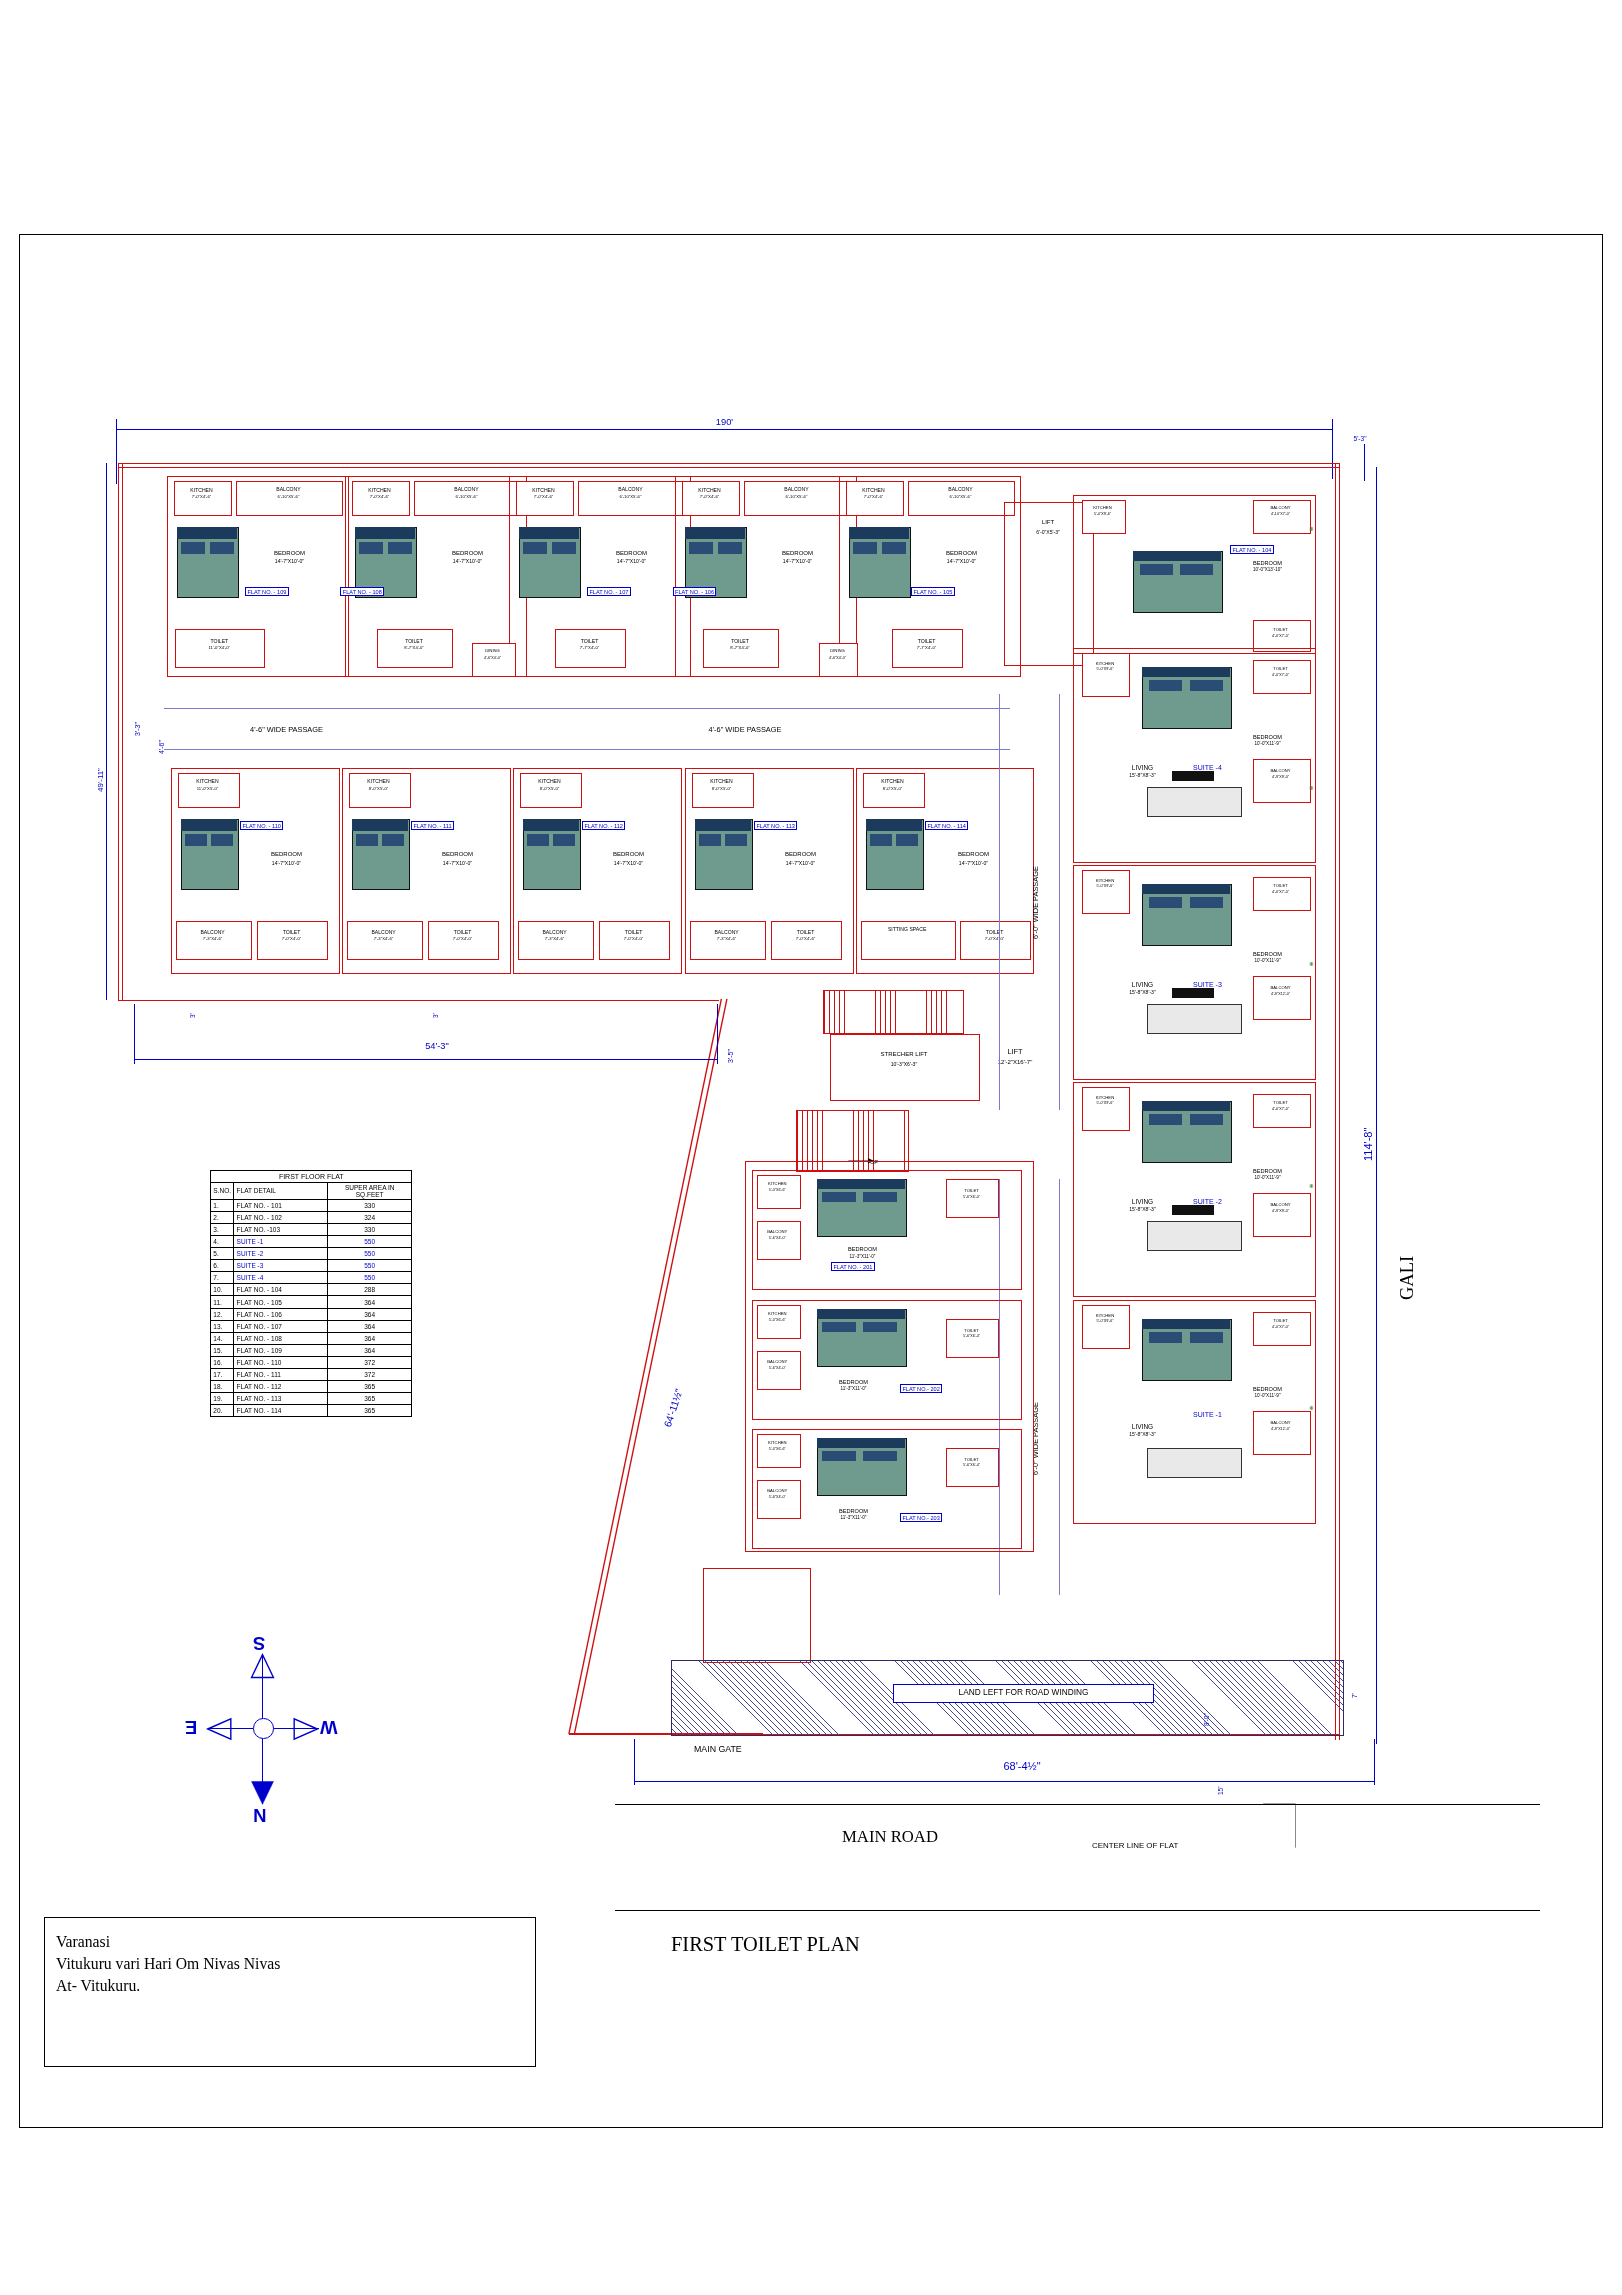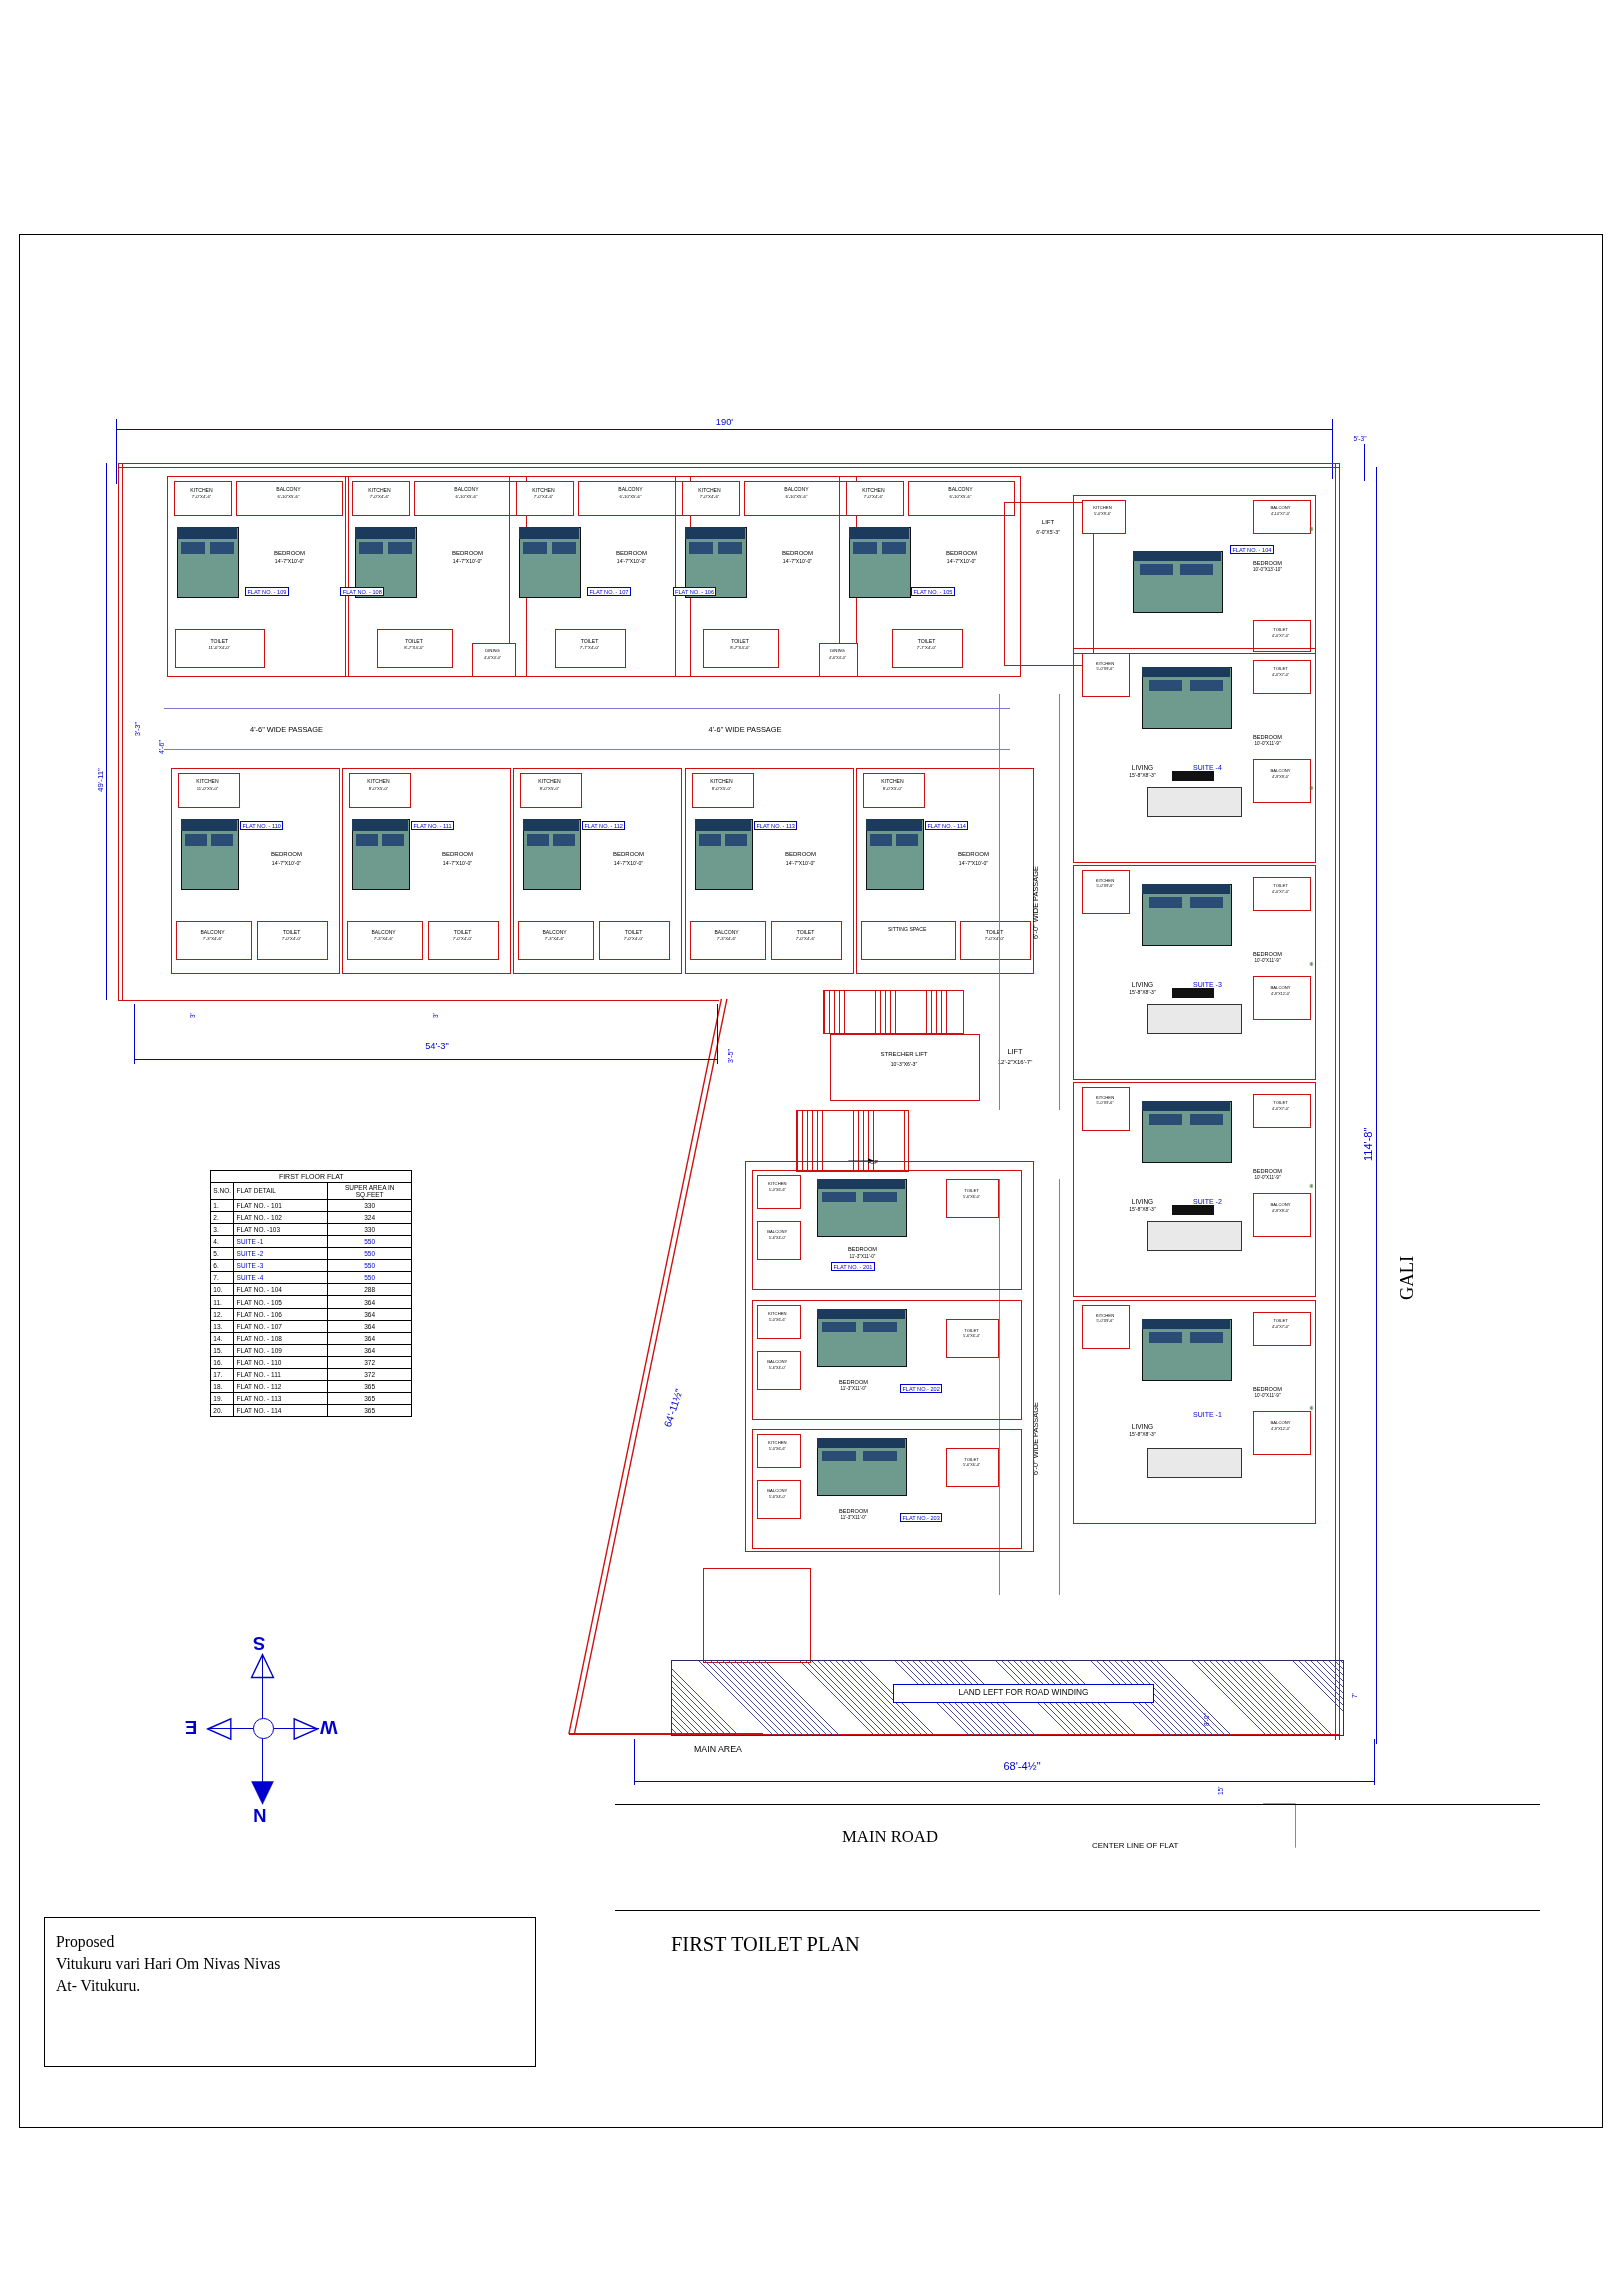--- a/index.html
+++ b/index.html
@@ -577,21 +577,21 @@
 
   <div class="abs" style="left:1346px;top:1656px;width:18.5px;height:56px;">
     <div style="transform:rotate(-90deg);transform-origin:left top;position:absolute;left:4.6px;top:42px;white-space:nowrap;font-size:6.5px;color:#0000cc;">7'</div>
   </div>
 
   <div class="abs hatch" style="left:671px;top:1660px;width:671px;height:74px;"></div>
   <div class="abs" style="left:893px;top:1684px;width:259px;height:16.7px;border:0.5px solid #0000cc;background:#fff;">
     <div class="ctr" style="font-size:8.3px;line-height:15.7px;">LAND LEFT FOR ROAD WINDING</div>
   </div>
 
-  <div class="abs" style="left:694px;top:1744px;width:120px;font-size:8.8px;">MAIN AREA</div>
+  <div class="abs" style="left:694px;top:1744px;width:120px;font-size:8.8px;">MAIN GATE</div>
   <div class="abs" style="left:1198px;top:1684px;width:18.5px;height:60px;">
     <div style="transform:rotate(-90deg);transform-origin:left top;position:absolute;left:4.6px;top:42px;white-space:nowrap;font-size:6.5px;color:#0000cc;">8'-0"</div>
   </div>
 
   <div class="abs dimline" style="left:634px;top:1781px;width:740px;"></div>
   <div class="abs extline" style="left:634px;top:1739px;height:46px;"></div>
   <div class="abs extline" style="left:1374px;top:1739px;height:46px;"></div>
   <div class="abs dimtxt2 ctr" style="left:957px;top:1760px;width:130px;font-size:11px;">68'-4½"</div>
 
   <div class="abs" style="left:1212px;top:1753px;width:18.5px;height:56px;">
@@ -737,19 +737,19 @@
     <svg class="abs" style="left:10.2px;top:79px;width:37px;height:26px;" viewBox="0 0 80 56" width="37" height="26">
       <polygon points="8,28 58,6 58,50" fill="none" stroke="#0000cc" stroke-width="3"></polygon>
     </svg>
     <div class="abs" style="left:59px;top:-4.6px;font-size:18.5px;color:#0000cc;font-weight:bold;transform:rotate(180deg);">S</div>
     <div class="abs" style="left:59px;top:167px;font-size:18.5px;color:#0000cc;font-weight:bold;transform:rotate(180deg);">N</div>
     <div class="abs" style="left:-9.3px;top:79px;font-size:18.5px;color:#0000cc;font-weight:bold;transform:rotate(180deg);">E</div>
     <div class="abs" style="left:126px;top:79px;font-size:18.5px;color:#0000cc;font-weight:bold;transform:rotate(180deg);">W</div>
   </div>
 
   <div class="abs" id="titleblock">
-    <div class="abs tline" style="left:11px;top:14px;">Proposed</div>
+    <div class="abs tline" style="left:11px;top:14px;">Varanasi</div>
     <div class="abs tline" style="left:11px;top:36px;">Vitukuru vari Hari Om Nivas Nivas</div>
     <div class="abs tline" style="left:11px;top:58px;">At- Vitukuru.</div>
   </div>
 
 </div>
 
 
 </body></html>

